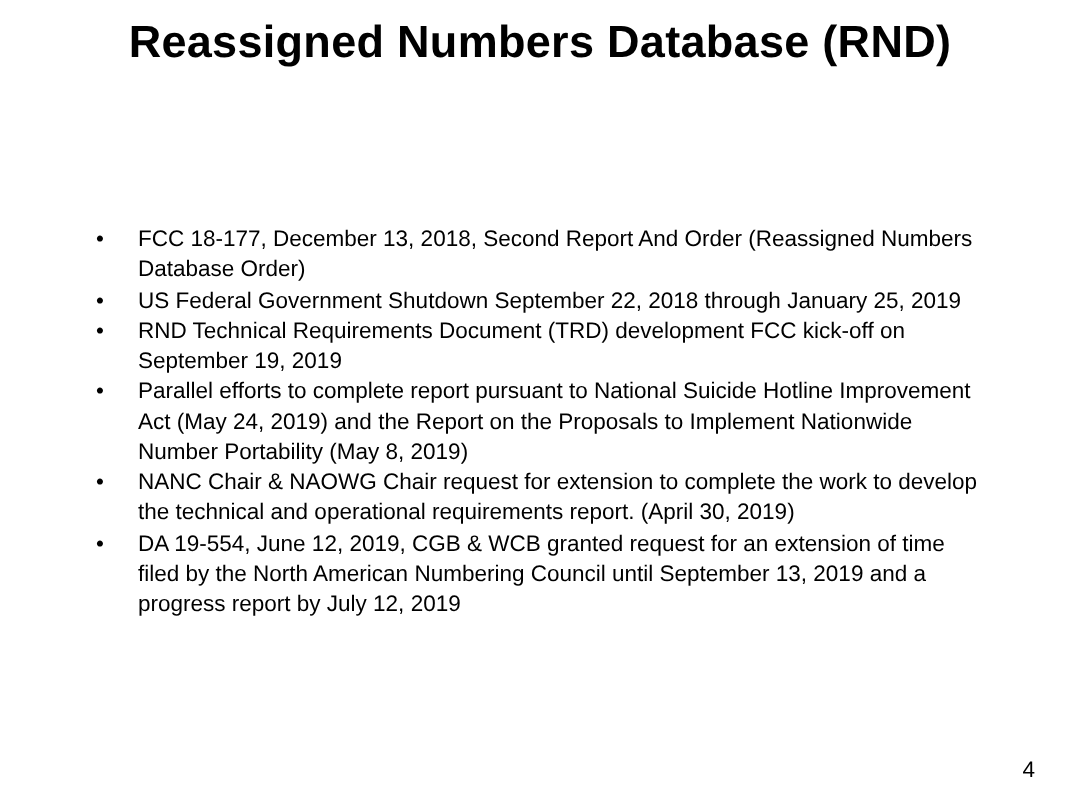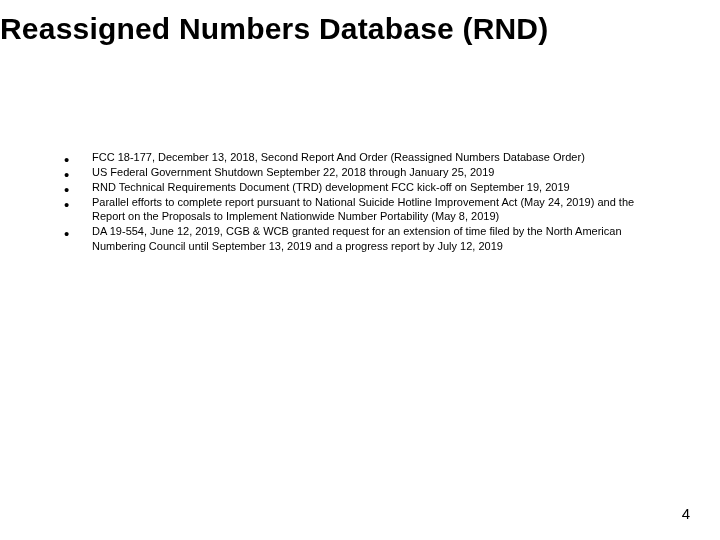--- a/index.html
+++ b/index.html
@@ -16,40 +16,41 @@
     width: 720px;
     height: 540px;
     position: relative;
     box-sizing: border-box;
   }
   .title {
     position: absolute;
     top: 12px;
     left: 0;
     width: 720px;
+    text-align: center;
     font-size: 30px;
     font-weight: bold;
     line-height: 1.15;
     letter-spacing: 0.2px;
   }
   .body {
     position: absolute;
     top: 150px;
     left: 60px;
     width: 600px;
   }
   ul.bullets {
     list-style: none;
     margin: 0;
     padding: 0;
   }
   ul.bullets li {
     position: relative;
     padding-left: 32px;
-    font-size: 11px;
+    font-size: 15px;
     line-height: 1.35;
     margin-bottom: 0px;
   }
   ul.bullets li::before {
     content: "•";
     position: absolute;
     left: 4px;
     top: 0;
     font-size: 15px;
   }
@@ -66,19 +67,20 @@
 <div class="slide">
 
   <div class="title">Reassigned Numbers Database (RND)</div>
 
   <div class="body">
     <ul class="bullets">
       <li>FCC 18-177, December 13, 2018, Second Report And Order (Reassigned Numbers Database Order)</li>
       <li>US Federal Government Shutdown September 22, 2018 through January 25, 2019</li>
       <li>RND Technical Requirements Document (TRD) development FCC kick-off on September 19, 2019</li>
       <li>Parallel efforts to complete report pursuant to National Suicide Hotline Improvement Act (May 24, 2019) and the Report on the Proposals to Implement Nationwide Number Portability (May 8, 2019)</li>
+      <li>NANC Chair &amp; NAOWG Chair request for extension to complete the work to develop the technical and operational requirements report. (April 30, 2019)</li>
       <li>DA 19-554, June 12, 2019, CGB &amp; WCB granted request for an extension of time filed by the North American Numbering Council until September 13, 2019 and a progress report by July 12, 2019</li>
     </ul>
   </div>
 
   <div class="pagenum">4</div>
 
 </div>
 
 </body></html>

